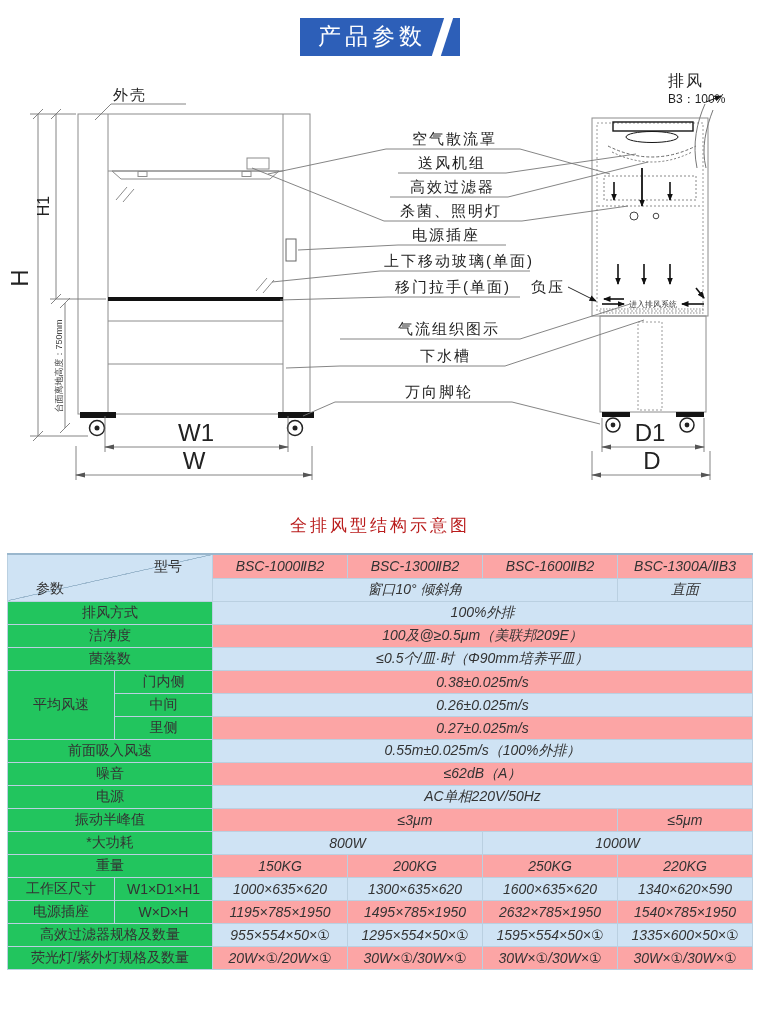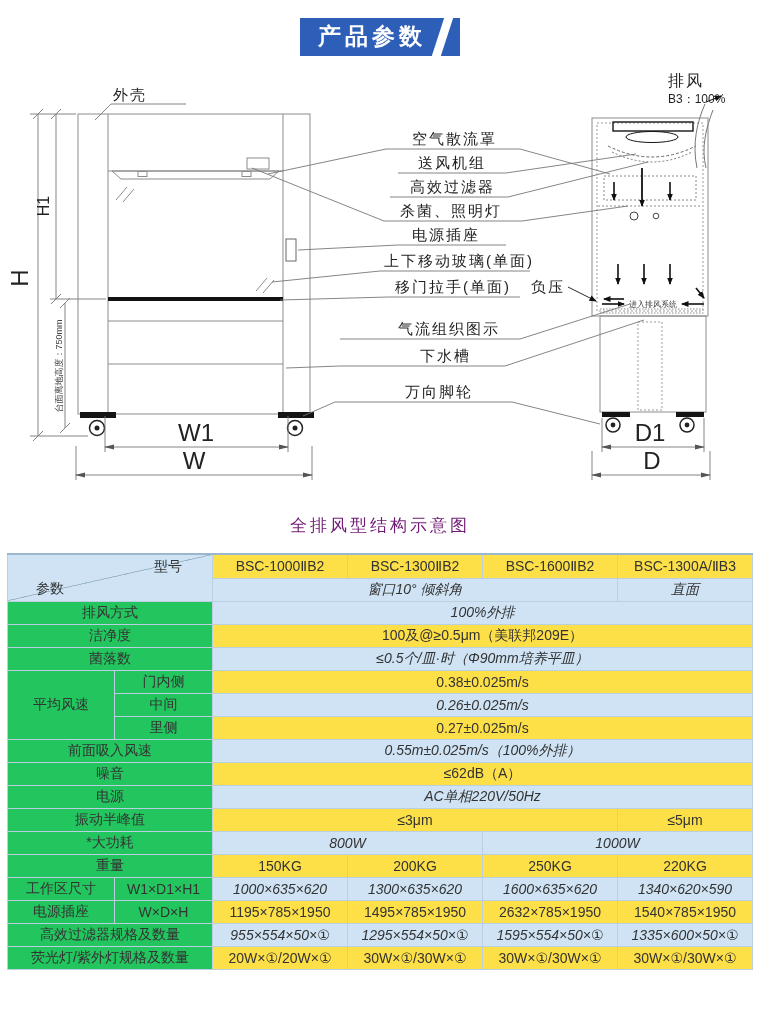--- a/index.html
+++ b/index.html
@@ -4,45 +4,45 @@
 <style>
   html,body{margin:0;padding:0;}
   body{
     width:760px;height:1021px;background:#ffffff;overflow:hidden;
     font-family:"Liberation Sans","DejaVu Sans",sans-serif;color:#333;
   }
   .page{position:relative;width:760px;height:1021px;background:#fff;}
   
   .badge-wrap{display:flex;justify-content:center;padding-top:18px;}
   .badge{
-    position:relative;background:#2d5fb8;color:#fff;font-size:23px;font-weight:bold;
+    position:relative;background:#2d5fb8;color:#fff;font-size:23px;font-weight:normal;
     letter-spacing:4px;padding:5px 34px 7px 18px;line-height:26px;overflow:hidden;
   }
   .badge .slash{
     position:absolute;top:-4px;right:14px;width:9px;height:52px;background:#ffffff;
     transform:skewX(-18deg);
   }
   
   svg.diagram{display:block;margin:0 auto;}
   .cjk-callout{font-size:15px;letter-spacing:2px;fill:#1f1f1f;}
   .dim-label{font-size:24px;fill:#222;}
   
-  .caption{text-align:center;font-size:17px;letter-spacing:3px;color:#701a75;margin-top:6px;}
+  .caption{text-align:center;font-size:17px;letter-spacing:3px;color:#b91c1c;margin-top:6px;}
   
   table.spec{
     border-collapse:collapse;table-layout:fixed;width:745px;margin:16px auto 4px auto;
     font-size:14px;color:#333;border:1px solid #9ab7cd;border-top:2px solid #9ab7cd;
   }
   table.spec td{
     border:1px solid #bad0e1;height:22px;text-align:center;vertical-align:middle;
     padding:0 2px;overflow:hidden;white-space:nowrap;
   }
   td.lb{background:#22c55e;}
   td.vb{background:#cfe3f4;font-style:italic;}
-  td.vw{background:#fde047;}
+  td.vw{background:#fca5a5;font-style:italic;}
   td.diag{
     background:
       linear-gradient(to bottom right,
         rgba(0,0,0,0) calc(50% - 1px), #9ab7cd calc(50% - 1px),
         #9ab7cd 50%, rgba(0,0,0,0) 50%),
       #cfe3f4;
     position:relative;
   }
   td.diag .c-top{position:absolute;top:3px;right:30px;}
   td.diag .c-bot{position:absolute;bottom:3px;left:28px;}

